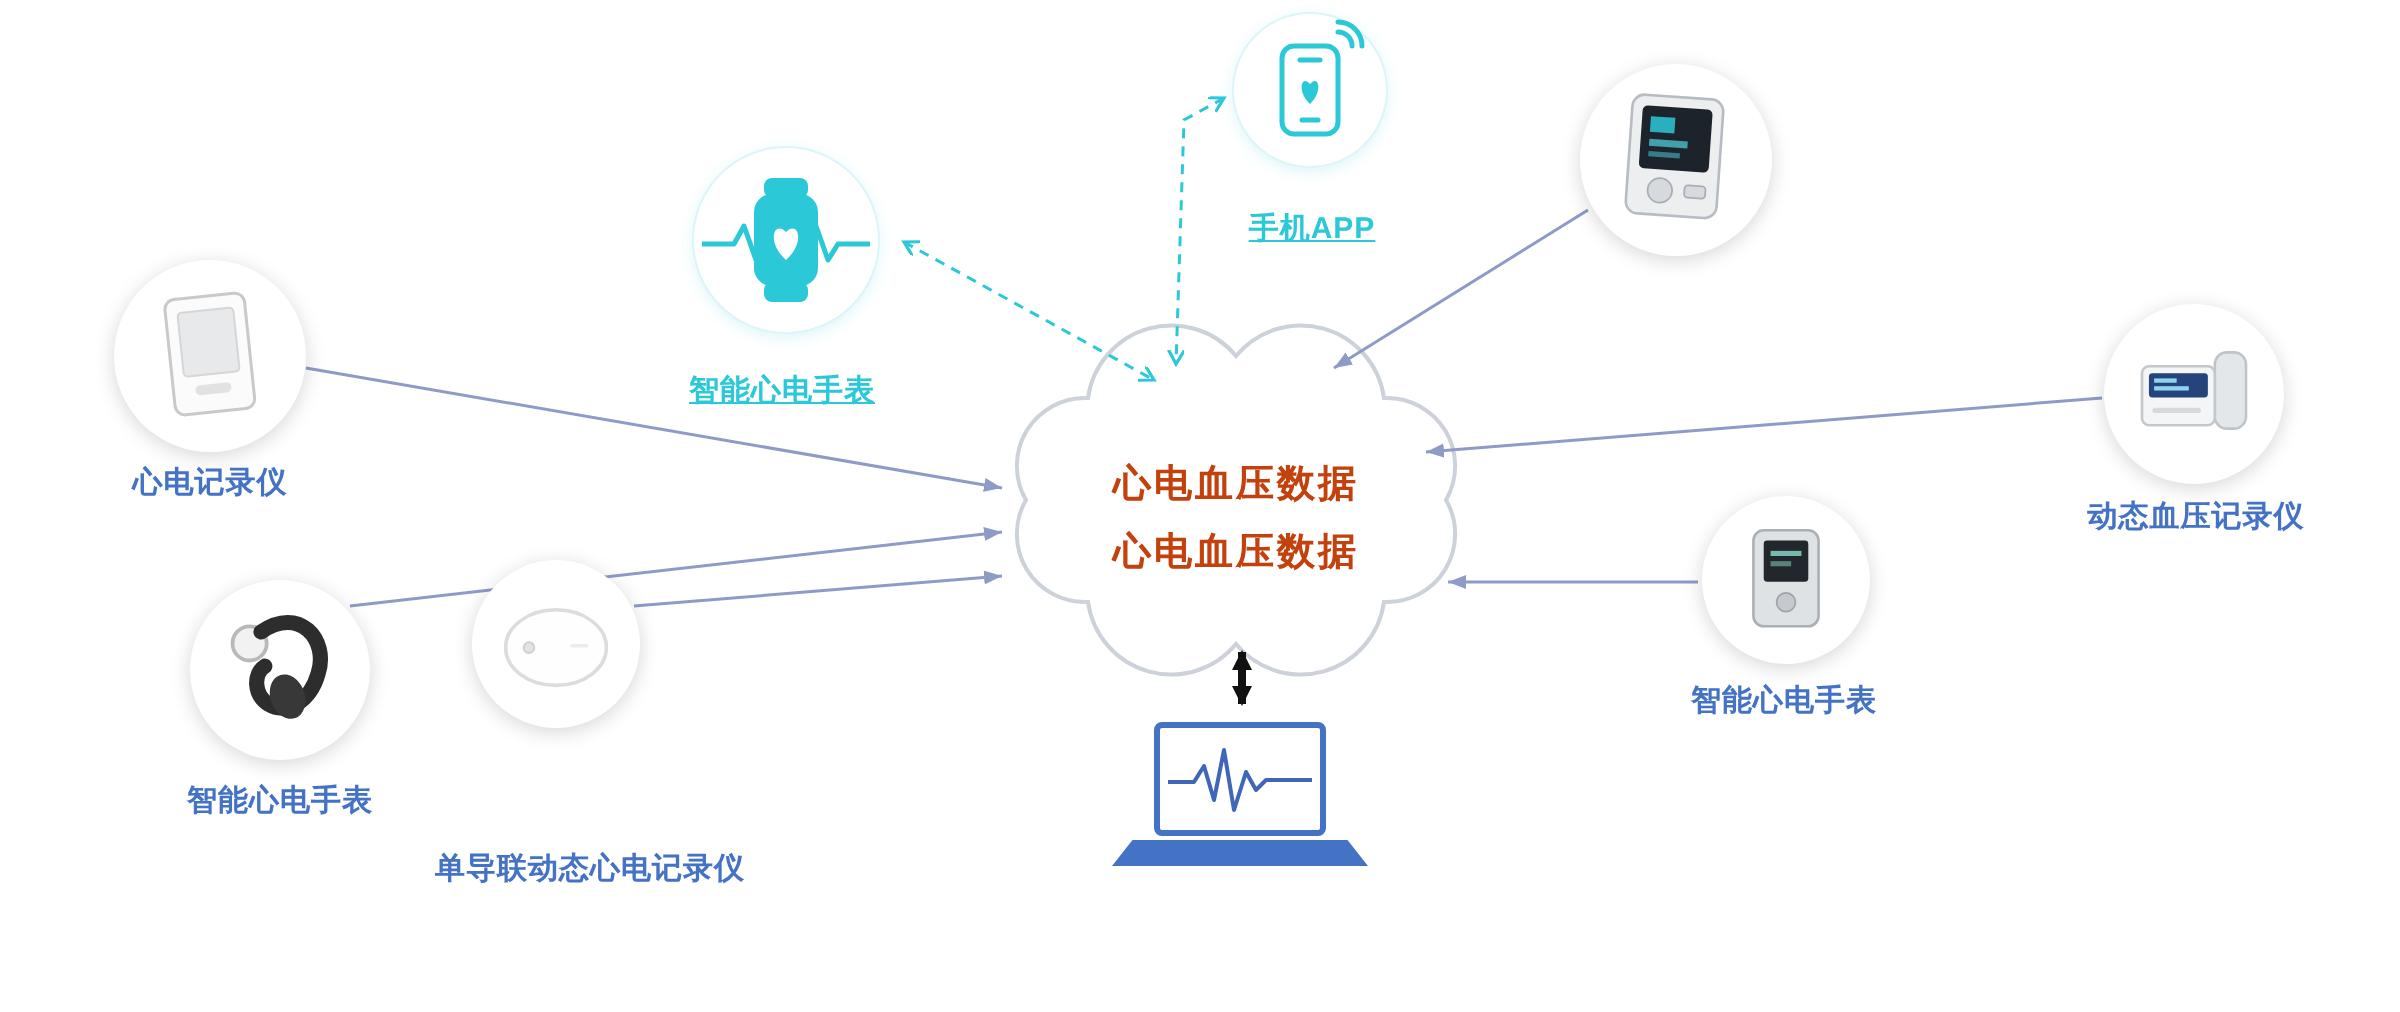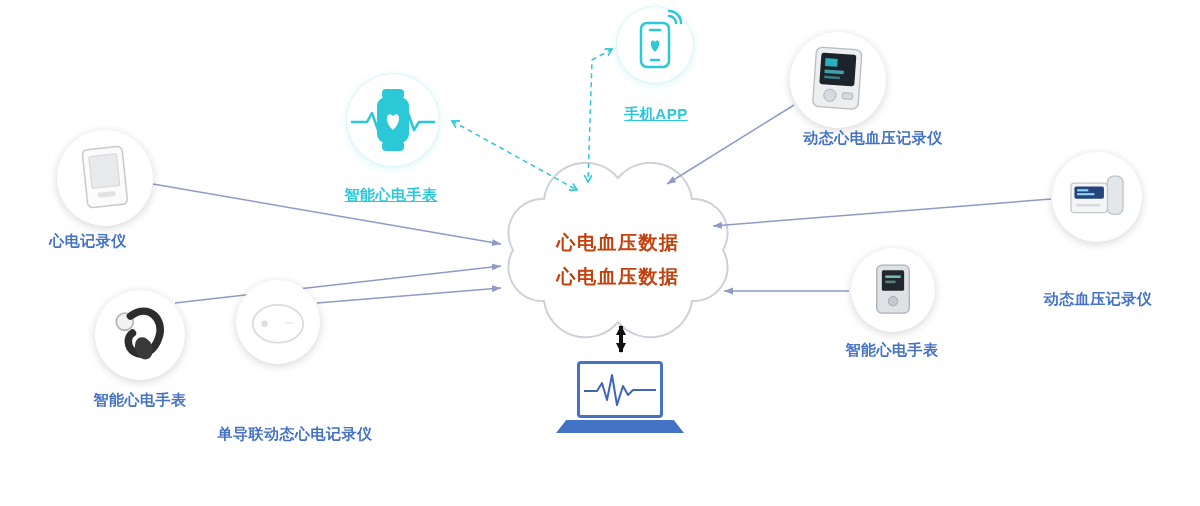--- a/index.html
+++ b/index.html
@@ -81,21 +81,21 @@
 
   <div class="node" style="left:57px;top:130px;width:96px;height:96px;">
     <svg width="80" height="80" viewBox="-40 -40 80 80">
       <g transform="rotate(-6)">
         <rect x="-20" y="-30" width="40" height="58" rx="5" fill="#fbfbfb" stroke="#c9c9c9" stroke-width="1.5"></rect>
         <rect x="-14" y="-23" width="28" height="32" rx="2" fill="#e7e9ea" stroke="#d4d6d7"></rect>
         <rect x="-9" y="14" width="18" height="5" rx="2.5" fill="#e2e2e2"></rect>
       </g>
     </svg>
   </div>
-  <div class="lbl blue" style="left:88px;top:232px;">心电记录仪</div>
+  <div class="lbl blue" style="left:105px;top:232px;">心电记录仪</div>
 
   <div class="node" style="left:95px;top:290px;width:90px;height:90px;">
     <svg width="76" height="76" viewBox="-40 -40 80 80">
       <circle cx="-16" cy="-14" r="9" fill="#f2f2f2" stroke="#b9b9b9" stroke-width="2"></circle>
       <path d="M -10 -20 C 10 -34 26 -16 20 2 C 16 16 4 24 -6 18 C -14 13 -14 2 -8 -2" fill="none" stroke="#2d2d2d" stroke-width="8" stroke-linecap="round"></path>
       <ellipse cx="4" cy="14" rx="9" ry="12" fill="#383838" transform="rotate(-20 4 14)"></ellipse>
     </svg>
   </div>
   <div class="lbl blue" style="left:140px;top:391px;">智能心电手表</div>
 
@@ -137,33 +137,32 @@
         <rect x="-27" y="-36" width="52" height="68" rx="7" fill="#eceef0" stroke="#b7bcc2" stroke-width="1.5"></rect>
         <rect x="-21" y="-30" width="40" height="36" rx="3" fill="#1d232b"></rect>
         <rect x="-16" y="-24" width="14" height="9" fill="#2BC8D8" opacity="0.85"></rect>
         <rect x="-16" y="-11" width="22" height="4" fill="#53d6e2" opacity="0.7"></rect>
         <rect x="-16" y="-4" width="18" height="3" fill="#53d6e2" opacity="0.5"></rect>
         <circle cx="-8" cy="18" r="7" fill="#d6dade" stroke="#a9aeb4"></circle>
         <rect x="6" y="14" width="12" height="7" rx="2" fill="#d6dade" stroke="#a9aeb4"></rect>
       </g>
     </svg>
   </div>
-  <div class="lbl blue" style="left:873px;top:129px;">动态心电血压记录仪</div>
 
   <div class="node" style="left:1052px;top:152px;width:90px;height:90px;">
     <svg width="78" height="78" viewBox="-45 -45 90 90">
       <rect x="12" y="-24" width="18" height="44" rx="7" fill="#e3e7ea" stroke="#bec4c9" stroke-width="1.5"></rect>
       <rect x="-30" y="-16" width="42" height="34" rx="4" fill="#f4f5f6" stroke="#c3c8cd" stroke-width="1.5"></rect>
       <rect x="-26" y="-12" width="34" height="14" rx="2" fill="#26447c"></rect>
       <rect x="-23" y="-9" width="13" height="2.5" fill="#8fd4f0"></rect>
       <rect x="-23" y="-4.5" width="20" height="2.5" fill="#8fd4f0"></rect>
       <rect x="-24" y="8" width="28" height="3" rx="1.5" fill="#d7dadd"></rect>
     </svg>
   </div>
-  <div class="lbl blue" style="left:1098px;top:249px;margin-top:41px;">动态血压记录仪</div>
+  <div class="lbl blue" style="left:1098px;top:249px;">动态血压记录仪</div>
 
   <div class="node" style="left:851px;top:248px;width:84px;height:84px;">
     <svg width="72" height="72" viewBox="-42 -42 84 84">
       <rect x="-19" y="-29" width="38" height="56" rx="6" fill="#dfe2e5" stroke="#aab0b6" stroke-width="1.5"></rect>
       <rect x="-13" y="-23" width="26" height="24" rx="2" fill="#22272d"></rect>
       <rect x="-9" y="-17" width="18" height="3" fill="#8be0c9" opacity="0.8"></rect>
       <rect x="-9" y="-11" width="12" height="3" fill="#8be0c9" opacity="0.5"></rect>
       <circle cx="0" cy="13" r="5.5" fill="#c6cacf" stroke="#9da3a9"></circle>
     </svg>
   </div>

